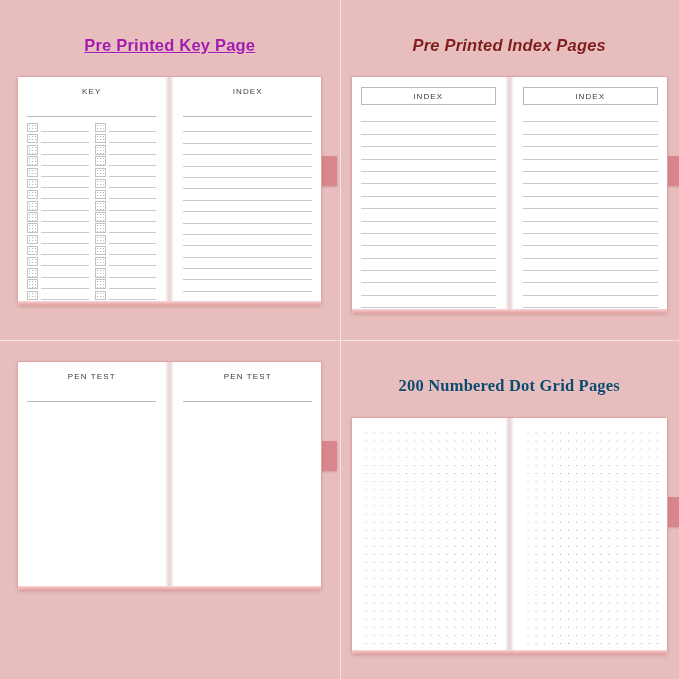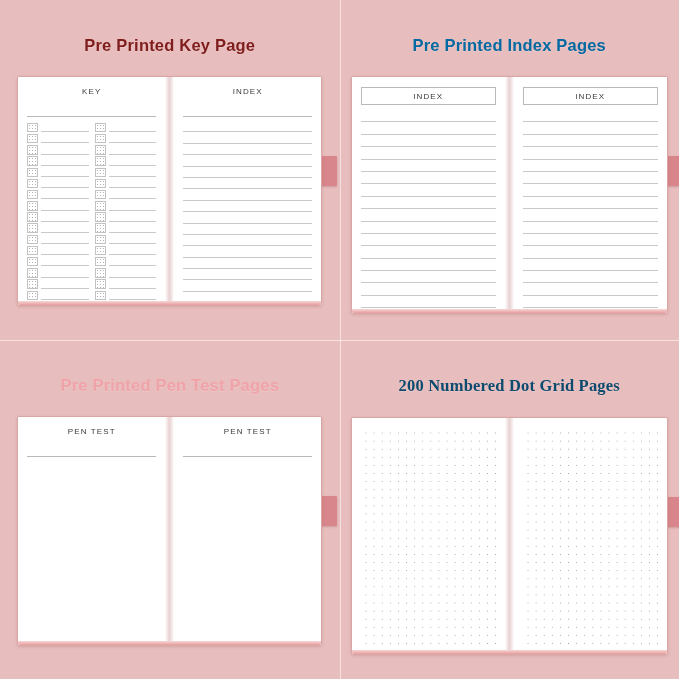--- a/index.html
+++ b/index.html
@@ -189,21 +189,21 @@
 </style>
 </head>
 <body style="background: rgb(232, 189, 189);">
 
 <div class="grid">
 
   <div class="divider-v"></div>
   <div class="divider-h"></div>
 
   <div class="cell">
-    <div class="panel-title" style="color: #7f1d1d;">Pre Printed Key Page</div>
+    <div class="panel-title" style="color: #a21caf; text-decoration: underline;">Pre Printed Key Page</div>
     <div class="book-wrap">
       <div class="ribbon r-right" style="background: rgb(216, 134, 139);"></div>
       <div class="book small">
         <div class="page left">
           <div class="page-head">KEY</div>
           <div class="key-cols">
             <div class="key-col">
               <div class="key-row">
                   <div class="key-swatch"></div>
                   <div class="key-line"></div>
@@ -368,21 +368,21 @@
             <div class="line"></div>
             <div class="line"></div>
           </div>
         </div>
         <div class="bottom-edge"></div>
       </div>
     </div>
   </div>
 
   <div class="cell">
-    <div class="panel-title" style="color: #0369a1;">Pre Printed Index Pages</div>
+    <div class="panel-title" style="color: #7f1d1d; font-style: italic;">Pre Printed Index Pages</div>
     <div class="book-wrap">
       <div class="ribbon r-right" style="background: rgb(216, 134, 139);"></div>
       <div class="book big">
         <div class="page left">
           <div class="head-box">INDEX</div>
           <div class="lines">
             <div class="line thin"></div>
             <div class="line thin"></div>
             <div class="line thin"></div>
             <div class="line thin"></div>
@@ -425,21 +425,20 @@
             <div class="line thin"></div>
 
           </div>
         </div>
         <div class="bottom-edge"></div>
       </div>
     </div>
   </div>
 
   <div class="cell">
-    <div class="panel-title" style="color: rgb(240, 163, 168);">Pre Printed Pen Test Pages</div>
     <div class="book-wrap">
       <div class="ribbon r-right" style="background: rgb(216, 134, 139);"></div>
       <div class="book small">
         <div class="page left">
           <div class="page-head">PEN TEST</div>
           <div class="blank-fill"></div>
         </div>
         <div class="spine"></div>
         <div class="page right">
           <div class="page-head">PEN TEST</div>

